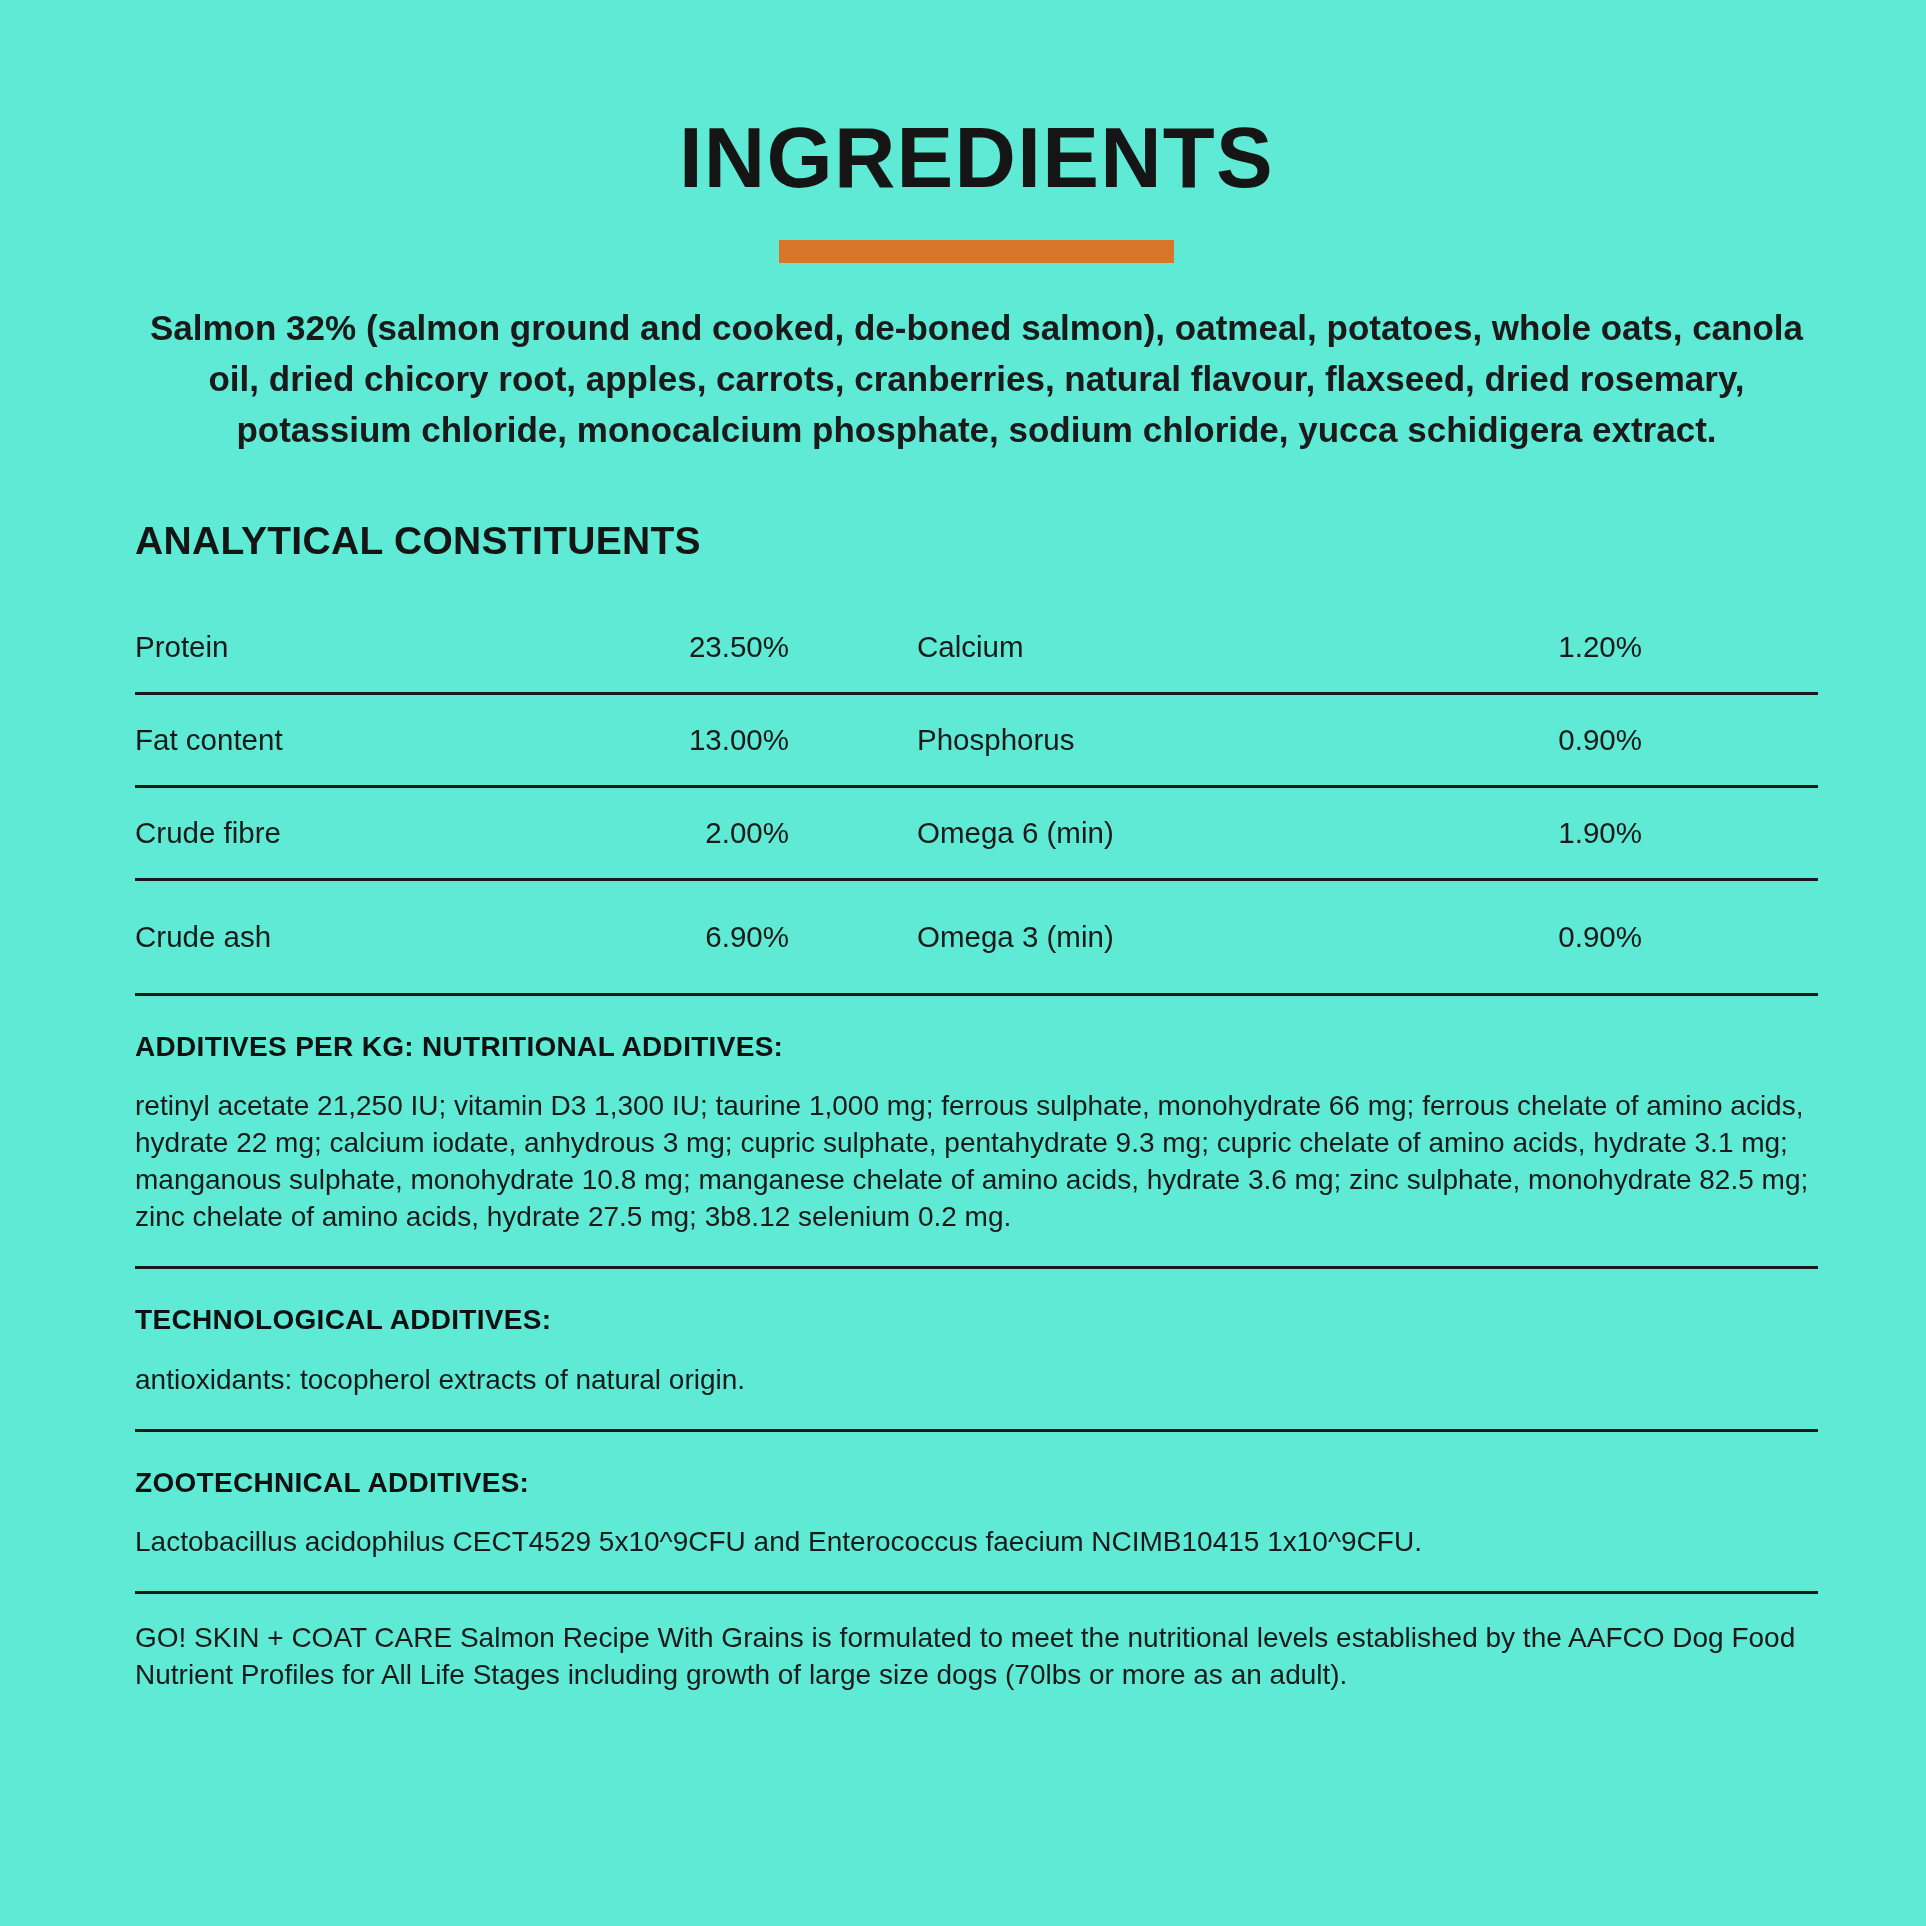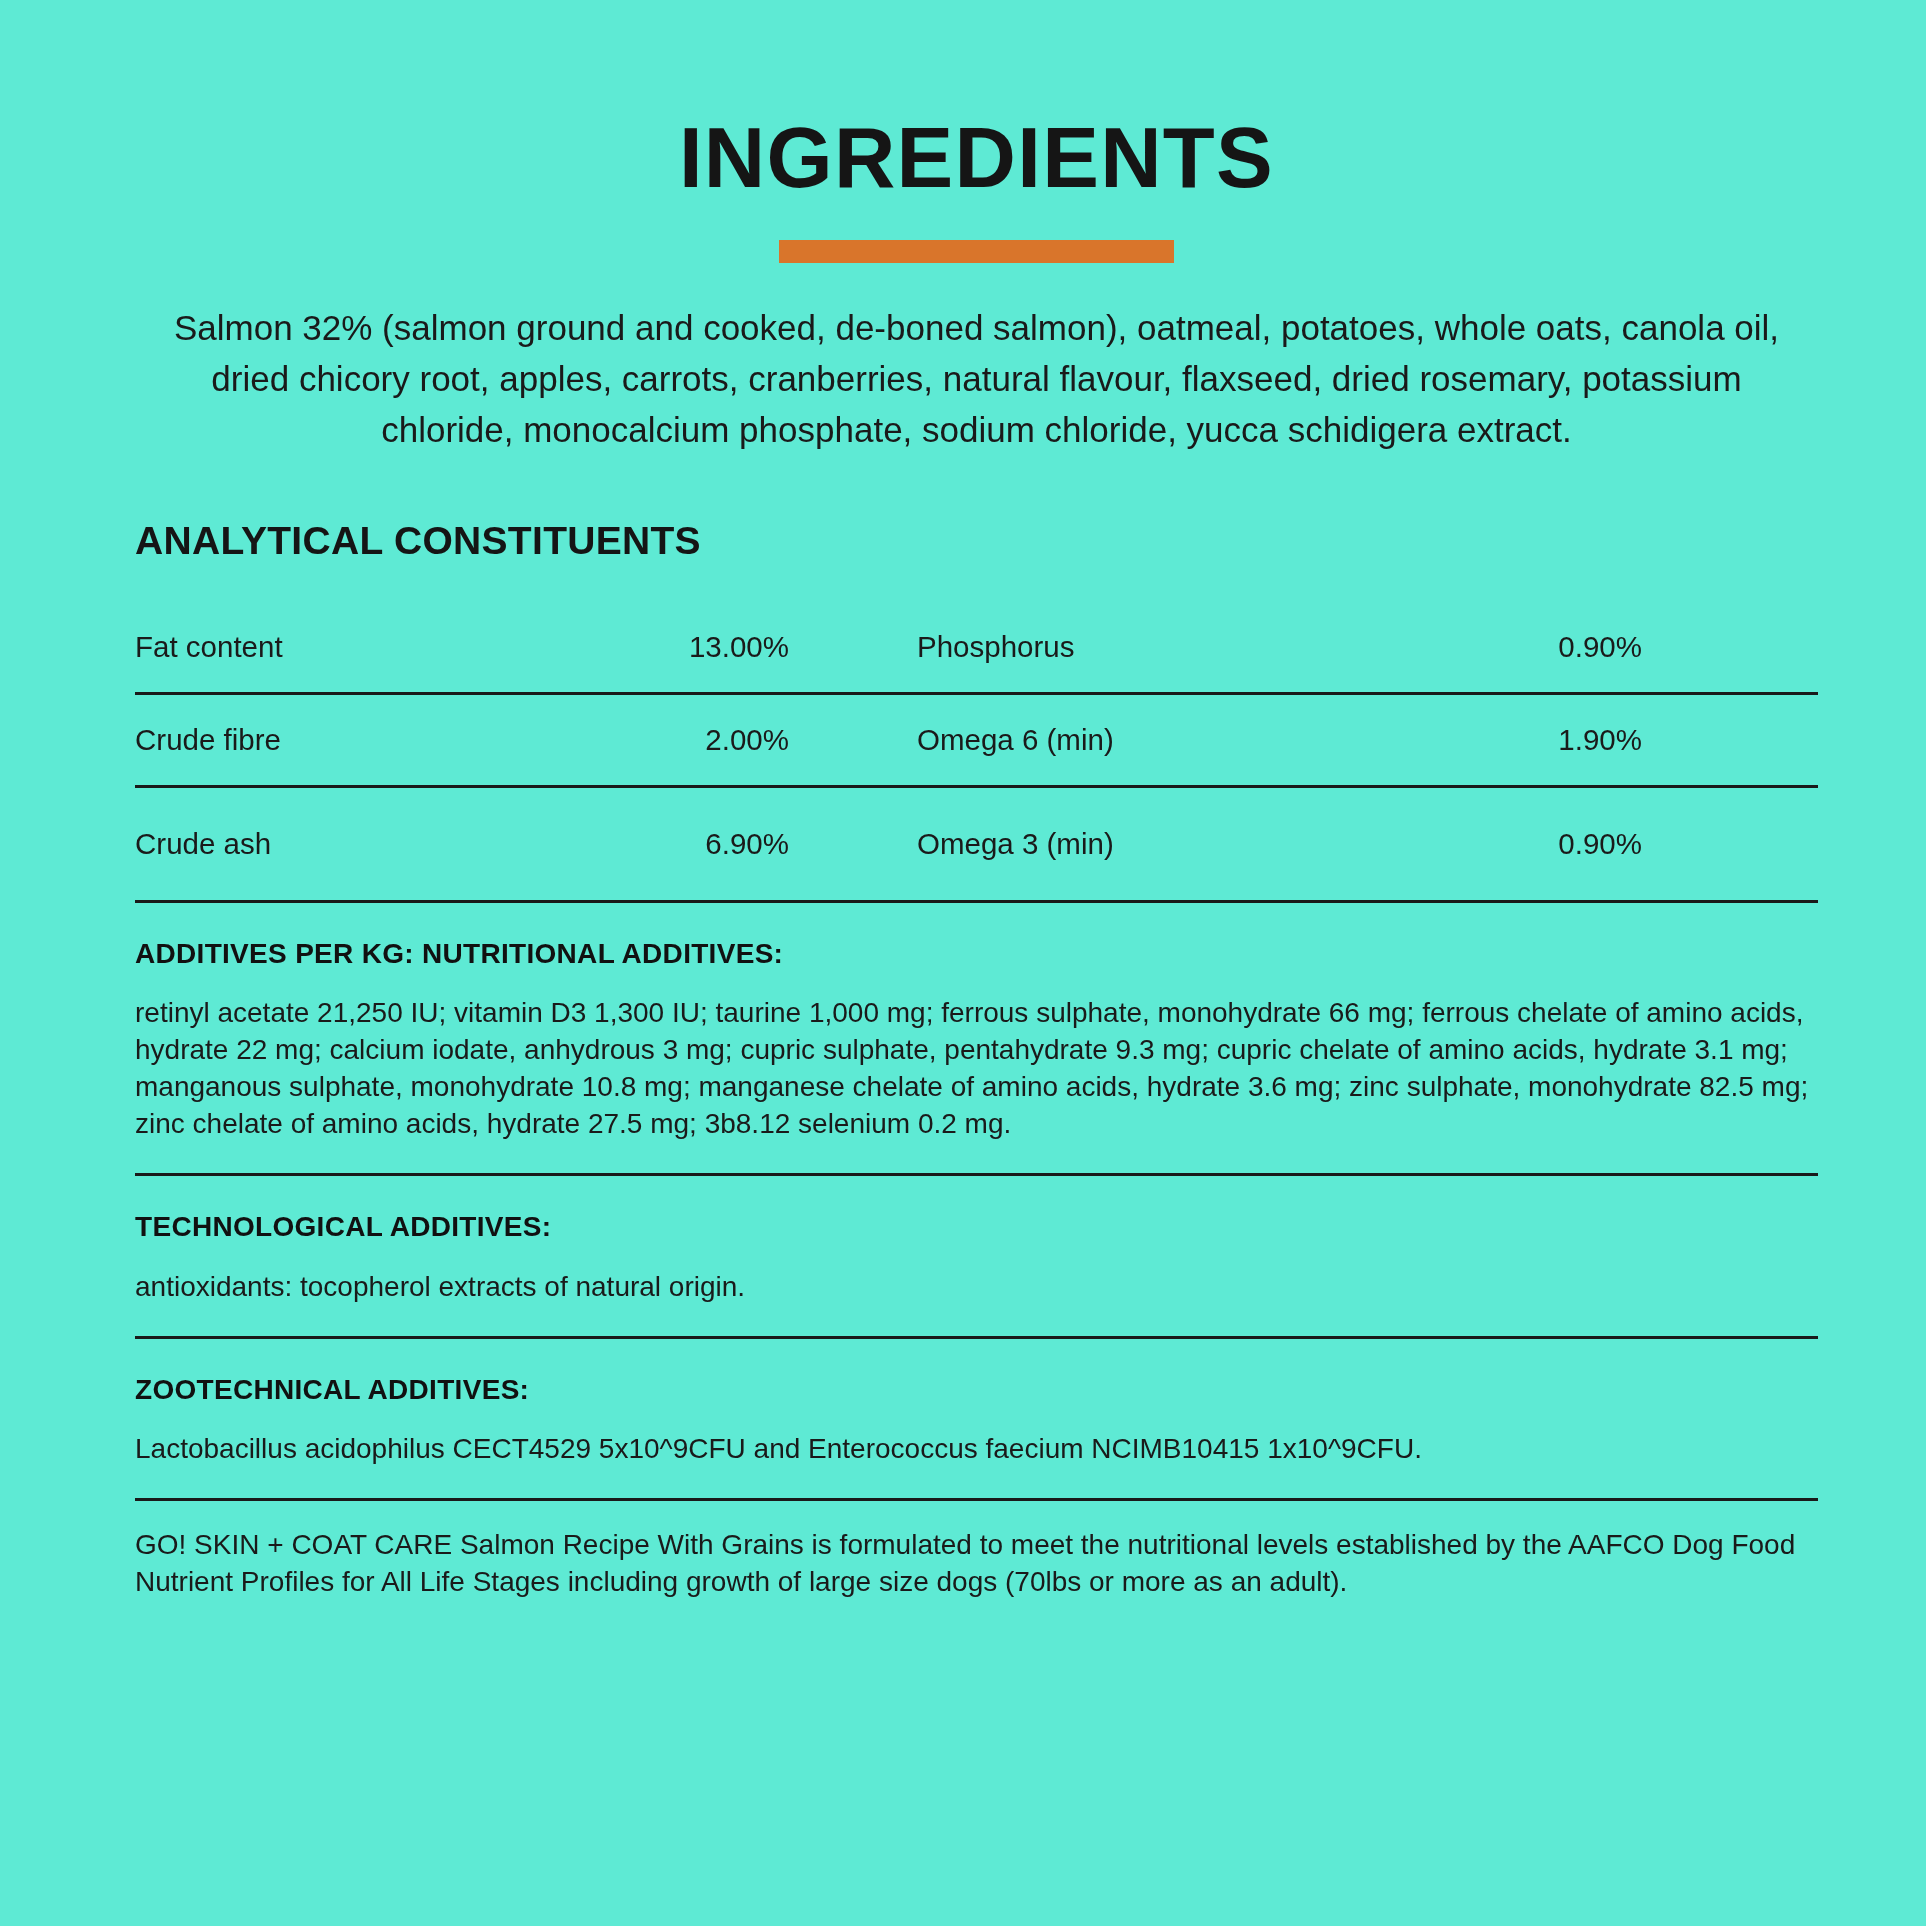--- a/index.html
+++ b/index.html
@@ -27,21 +27,21 @@
     height: 23px;
     margin: 33px auto 0 auto;
     background: #D9752B;
   }
   .intro {
     margin: 39px auto 0 auto;
     max-width: 1656px;
     text-align: center;
     font-size: 35px;
     line-height: 51px;
-    font-weight: 400;
+    font-weight: 700;
     color: #1a1a1a;
   }
   .analytical-heading {
     margin: 64px 0 0 0;
     font-size: 39px;
     font-weight: 800;
     letter-spacing: 0.3px;
   }
   .table { margin-top: 39px; }
   .row {
@@ -83,20 +83,28 @@
 
   <h1 class="title">INGREDIENTS</h1>
   <div class="title-divider"></div>
 
   <p class="intro">Salmon 32% (salmon ground and cooked, de-boned salmon), oatmeal, potatoes, whole oats, canola oil, dried chicory root, apples, carrots, cranberries, natural flavour, flaxseed, dried rosemary, potassium chloride, monocalcium phosphate, sodium chloride, yucca schidigera extract.</p>
 
   <h2 class="analytical-heading">ANALYTICAL CONSTITUENTS</h2>
 
   <div class="table">
     <div class="row">
+      <span class="cell-label">Protein</span>
+      <span class="cell-value">23.50%</span>
+      <span></span>
+      <span class="cell-label">Calcium</span>
+      <span class="cell-value">1.20%</span>
+      <span></span>
+    </div>
+    <div class="row">
       <span class="cell-label">Fat content</span>
       <span class="cell-value">13.00%</span>
       <span></span>
       <span class="cell-label">Phosphorus</span>
       <span class="cell-value">0.90%</span>
       <span></span>
     </div>
     <div class="row">
       <span class="cell-label">Crude fibre</span>
       <span class="cell-value">2.00%</span>

